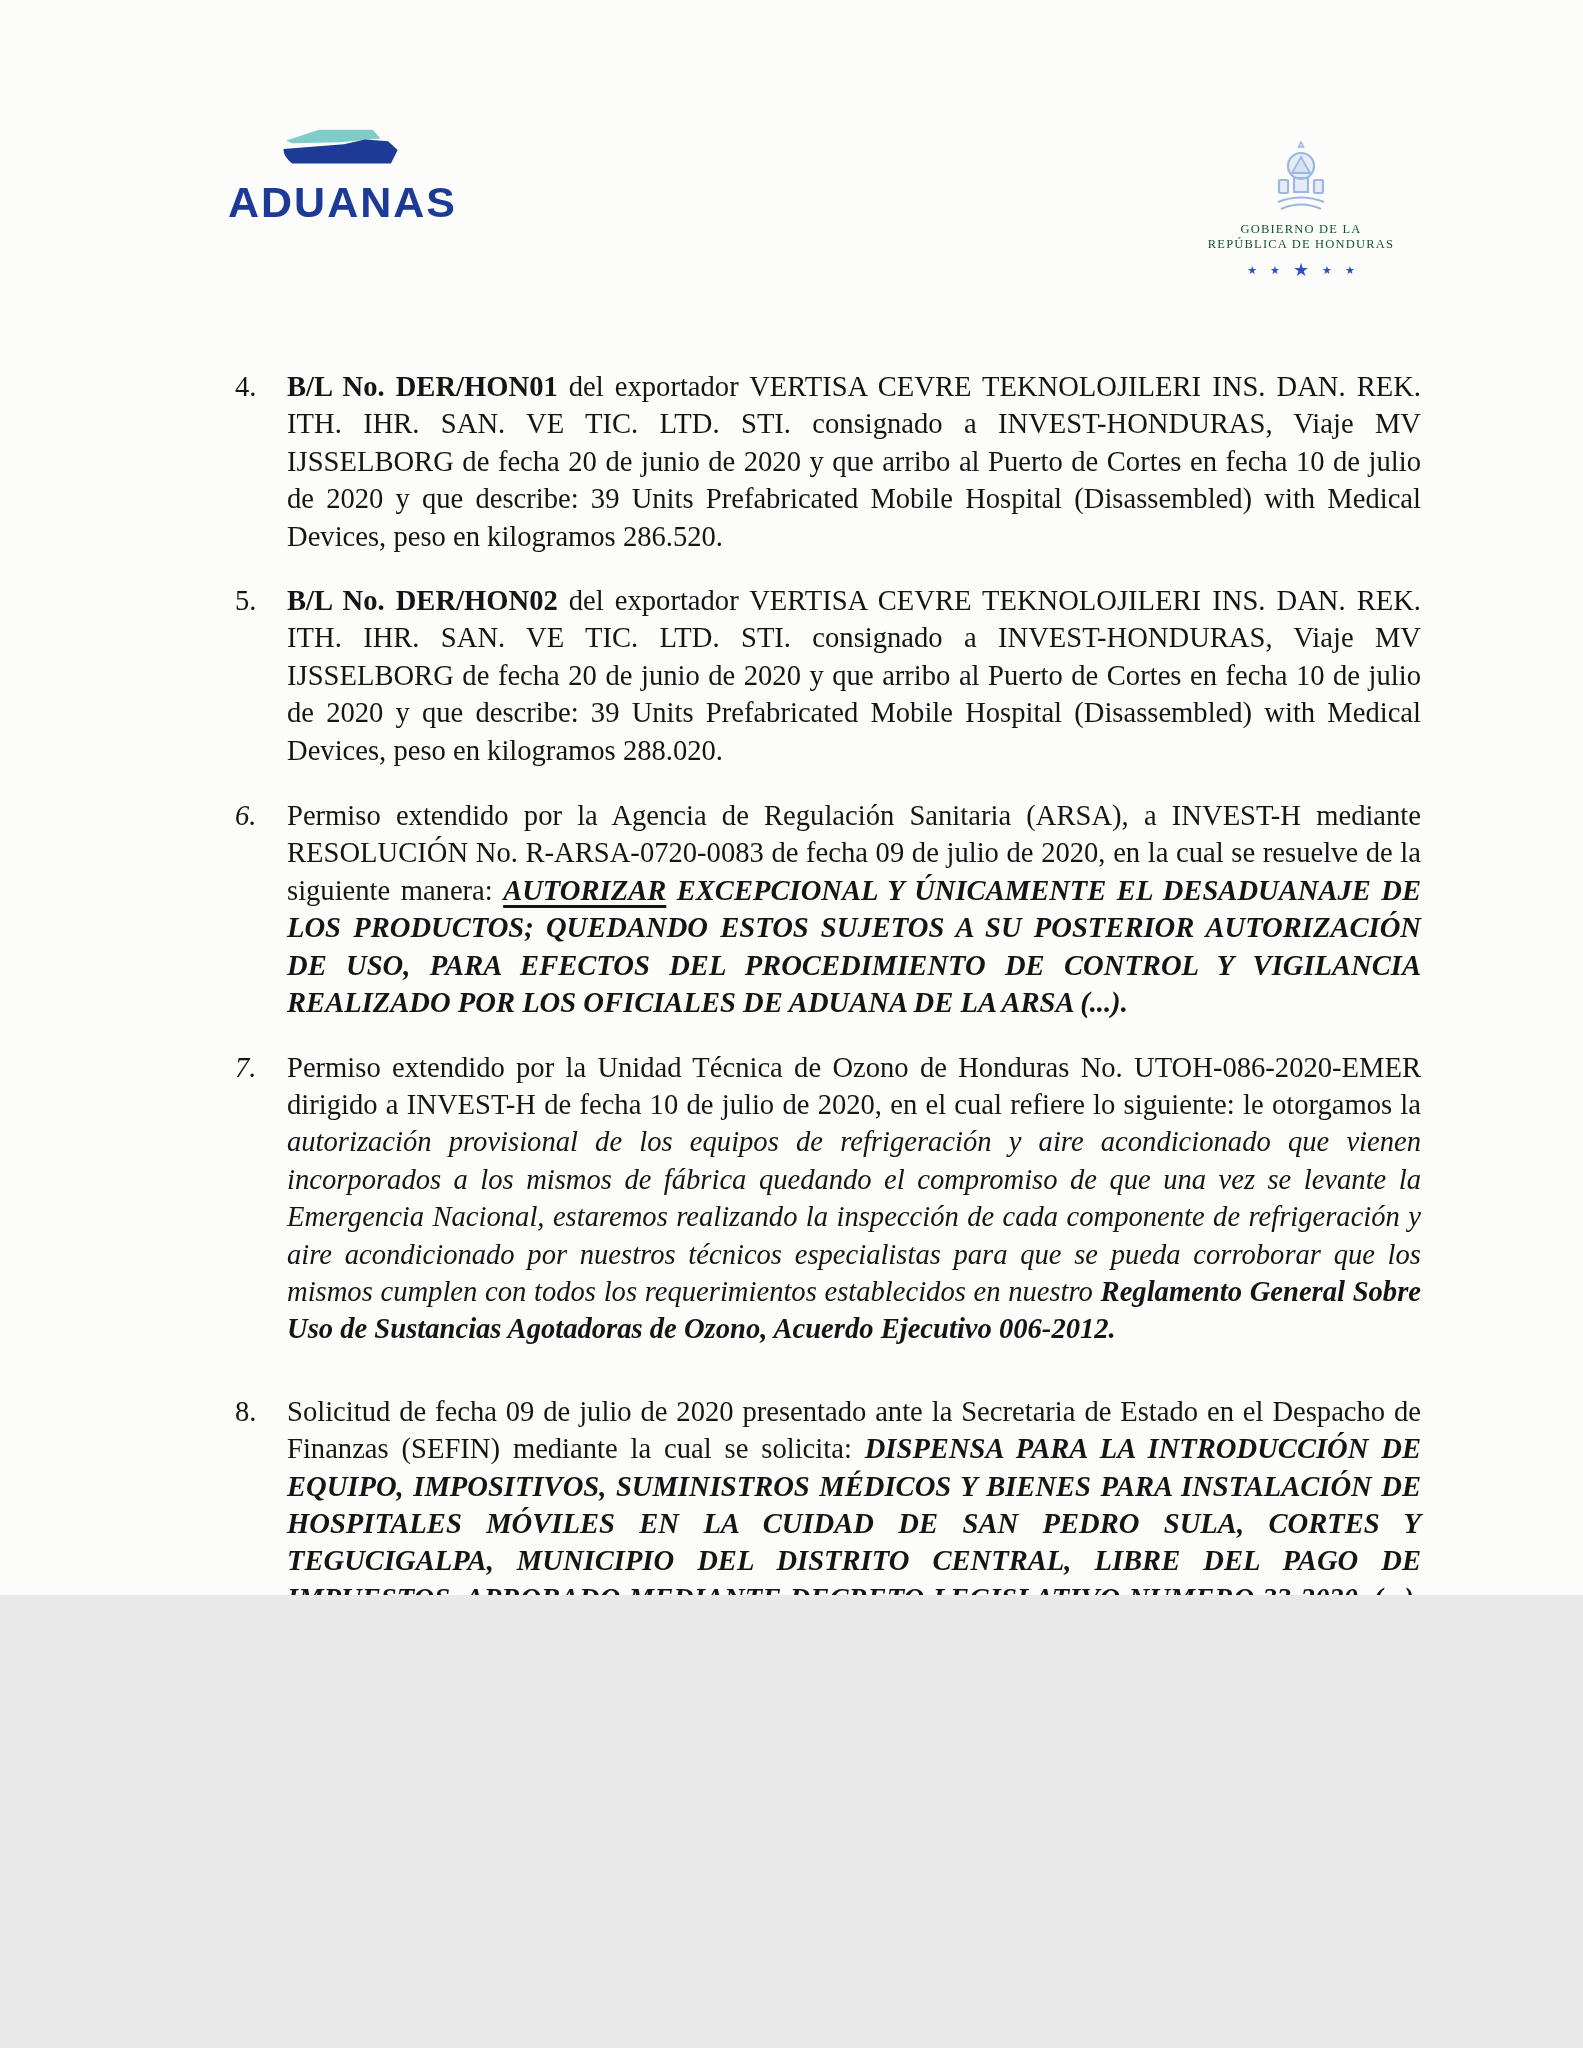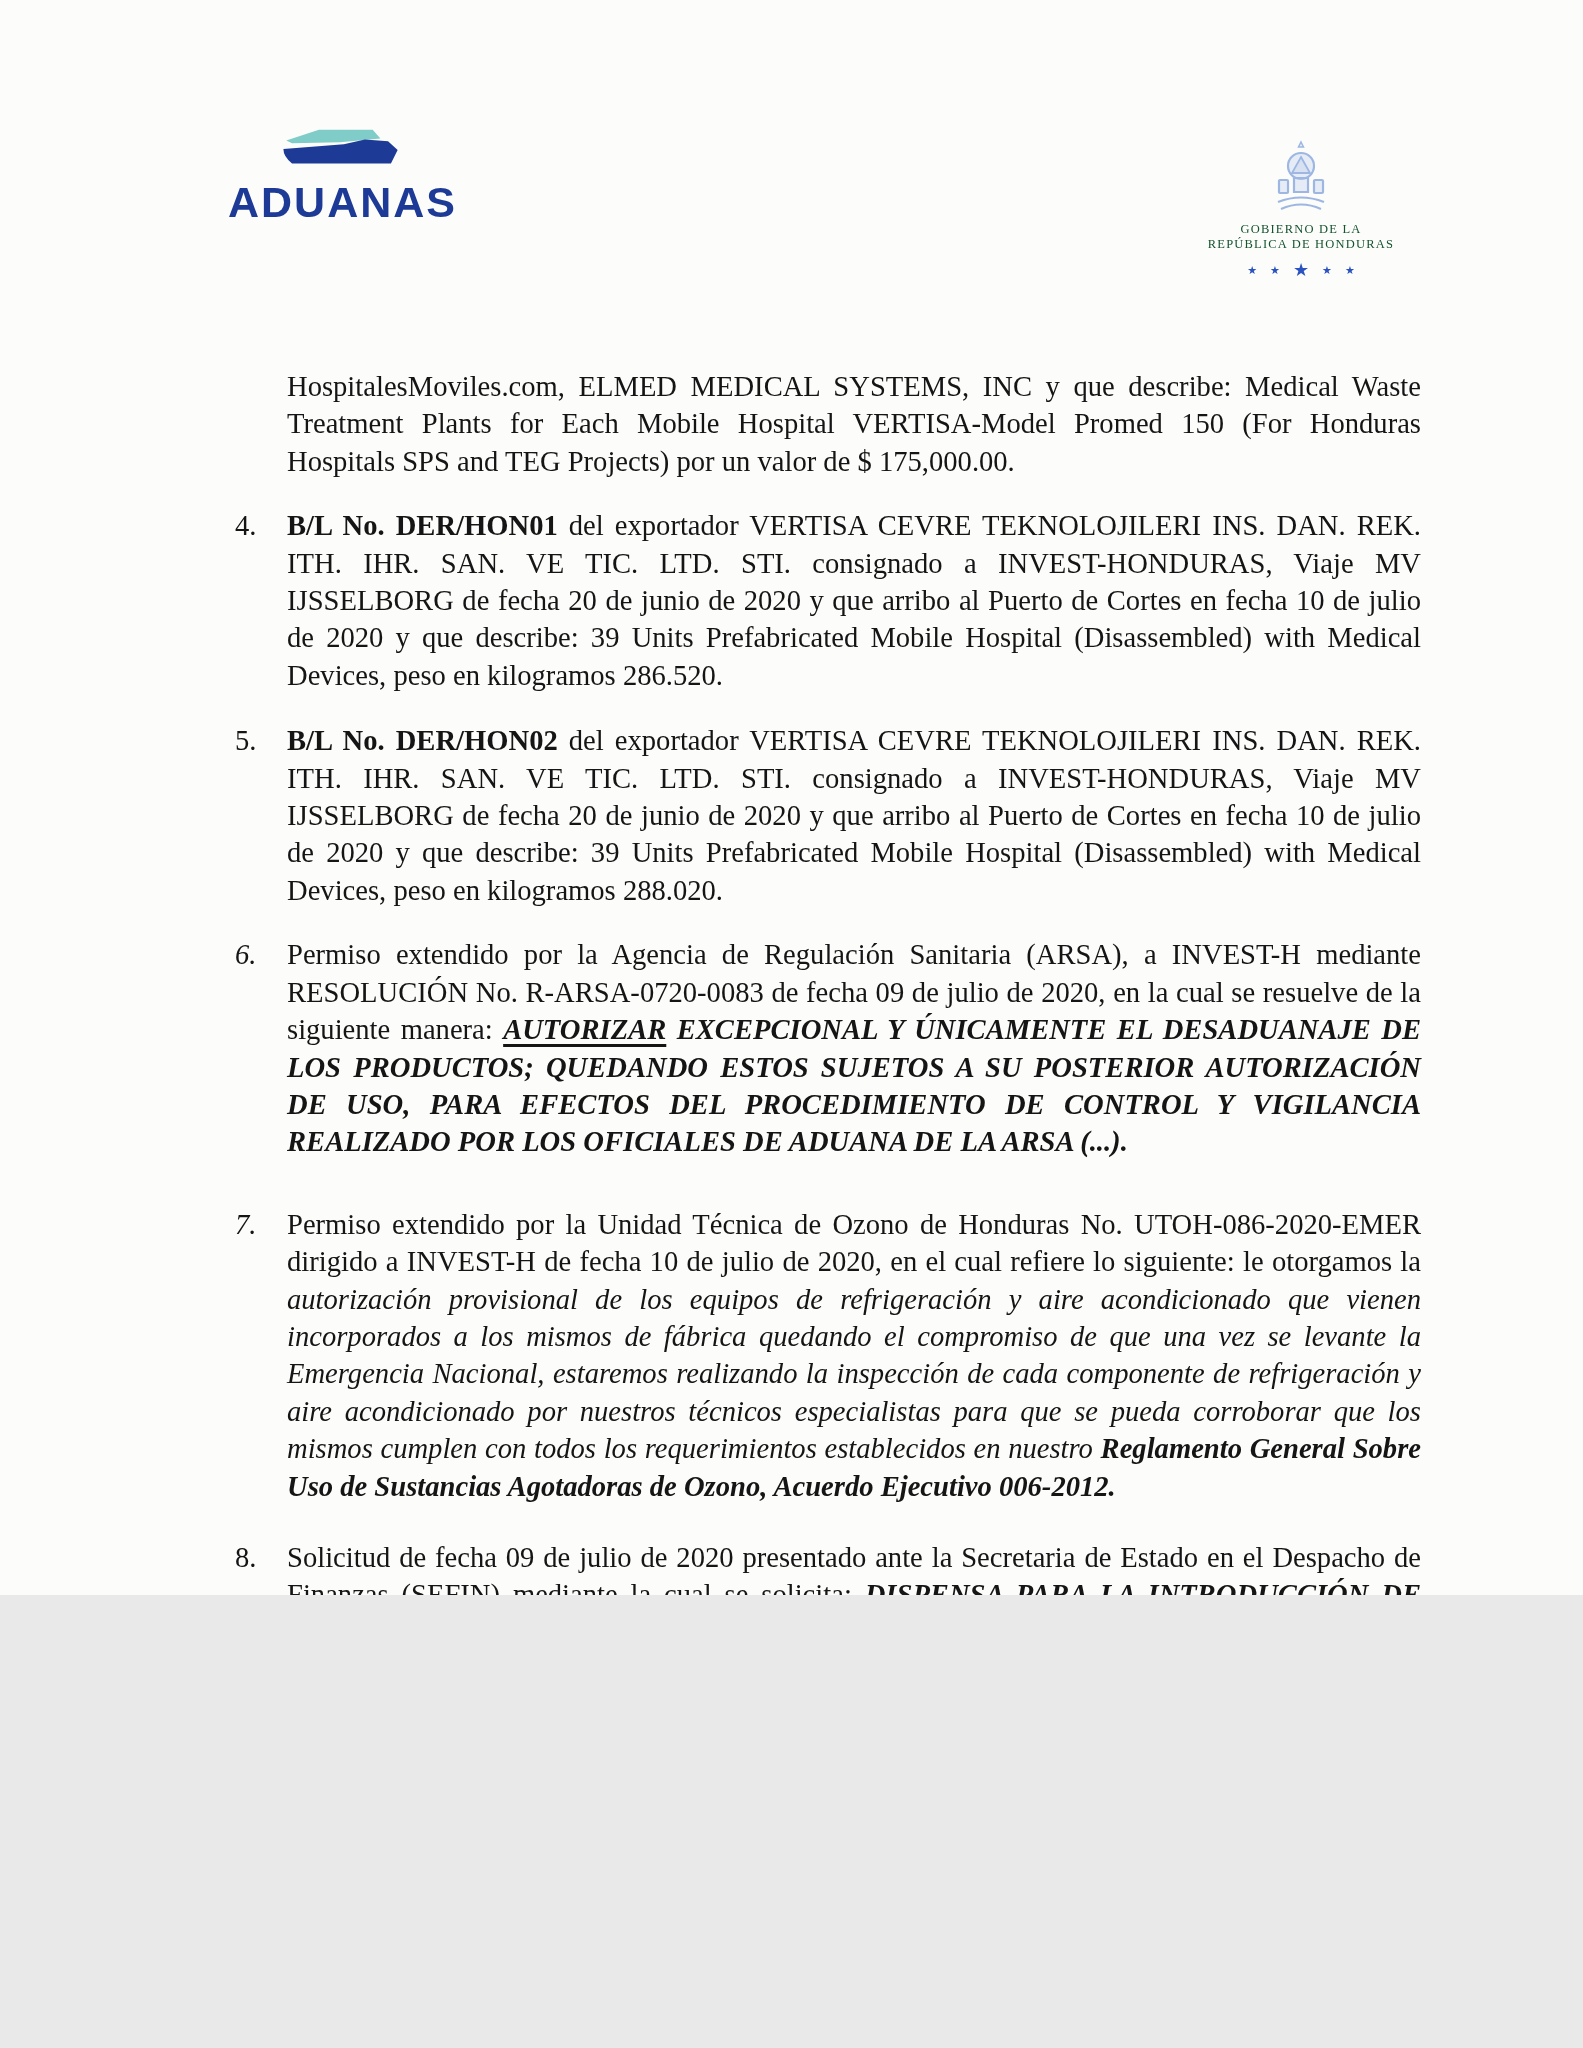--- a/index.html
+++ b/index.html
@@ -78,21 +78,20 @@
     <div class="stars">
       <span>★</span>
       <span>★</span>
       <span>★</span>
       <span>★</span>
       <span>★</span>
     </div>
   </div>
 
   <div class="content">
-      <div class="para"><span class="seg n">HospitalesMoviles.com, ELMED MEDICAL SYSTEMS, INC y que describe: Medical Waste Treatment Plants for Each Mobile Hospital VERTISA-Model Promed 150 (For Honduras Hospitals SPS and TEG Projects) por un valor de $ 175,000.00.</span></div>
       <div class="para"><span class="num n">4.</span><span class="seg b">B/L No. DER/HON01</span><span class="seg n"> del exportador VERTISA CEVRE TEKNOLOJILERI INS. DAN. REK. ITH. IHR. SAN. VE TIC. LTD. STI. consignado a INVEST-HONDURAS, Viaje MV IJSSELBORG de fecha 20 de junio de 2020 y que arribo al Puerto de Cortes en fecha 10 de julio de 2020 y que describe: 39 Units Prefabricated Mobile Hospital (Disassembled) with Medical Devices, peso en kilogramos 286.520.</span></div>
       <div class="para"><span class="num n">5.</span><span class="seg b">B/L No. DER/HON02</span><span class="seg n"> del exportador VERTISA CEVRE TEKNOLOJILERI INS. DAN. REK. ITH. IHR. SAN. VE TIC. LTD. STI. consignado a INVEST-HONDURAS, Viaje MV IJSSELBORG de fecha 20 de junio de 2020 y que arribo al Puerto de Cortes en fecha 10 de julio de 2020 y que describe: 39 Units Prefabricated Mobile Hospital (Disassembled) with Medical Devices, peso en kilogramos 288.020.</span></div>
       <div class="para"><span class="num i">6.</span><span class="seg n">Permiso extendido por la Agencia de Regulación Sanitaria (ARSA), a INVEST-H mediante RESOLUCIÓN No. R-ARSA-0720-0083 de fecha 09 de julio de 2020, en la cual se resuelve de la siguiente manera: </span><span class="seg biu">AUTORIZAR</span><span class="seg bi"> EXCEPCIONAL Y ÚNICAMENTE EL DESADUANAJE DE LOS PRODUCTOS; QUEDANDO ESTOS SUJETOS A SU POSTERIOR AUTORIZACIÓN DE USO, PARA EFECTOS DEL PROCEDIMIENTO DE CONTROL Y VIGILANCIA REALIZADO POR LOS OFICIALES DE ADUANA DE LA ARSA (...).</span></div>
       <div class="para"><span class="num i">7.</span><span class="seg n">Permiso extendido por la Unidad Técnica de Ozono de Honduras No. UTOH-086-2020-EMER dirigido a INVEST-H de fecha 10 de julio de 2020, en el cual refiere lo siguiente: le otorgamos la </span><span class="seg i">autorización provisional de los equipos de refrigeración y aire acondicionado que vienen incorporados a los mismos de fábrica quedando el compromiso de que una vez se levante la Emergencia Nacional, estaremos realizando la inspección de cada componente de refrigeración y aire acondicionado por nuestros técnicos especialistas para que se pueda corroborar que los mismos cumplen con todos los requerimientos establecidos en nuestro </span><span class="seg bi">Reglamento General Sobre Uso de Sustancias Agotadoras de Ozono, Acuerdo Ejecutivo 006-2012.</span></div>
       <div class="para"><span class="num n">8.</span><span class="seg n">Solicitud de fecha 09 de julio de 2020 presentado ante la Secretaria de Estado en el Despacho de Finanzas (SEFIN) mediante la cual se solicita:  </span><span class="seg bi">DISPENSA PARA LA INTRODUCCIÓN DE EQUIPO, IMPOSITIVOS, SUMINISTROS MÉDICOS Y BIENES PARA INSTALACIÓN DE HOSPITALES MÓVILES EN LA CUIDAD DE SAN PEDRO SULA, CORTES Y TEGUCIGALPA, MUNICIPIO DEL DISTRITO CENTRAL, LIBRE DEL PAGO DE IMPUESTOS, APROBADO MEDIANTE DECRETO LEGISLATIVO NUMERO 33-2020. (...).</span><span class="seg n"> Presentada por la Abogada Berta</span></div>
     </div>
 
   <svg class="stamp" viewBox="0 0 340 340">
     <defs>
       <path id="arcTop" d="M 42 200 A 131 131 0 1 1 298 200" fill="none"></path>

